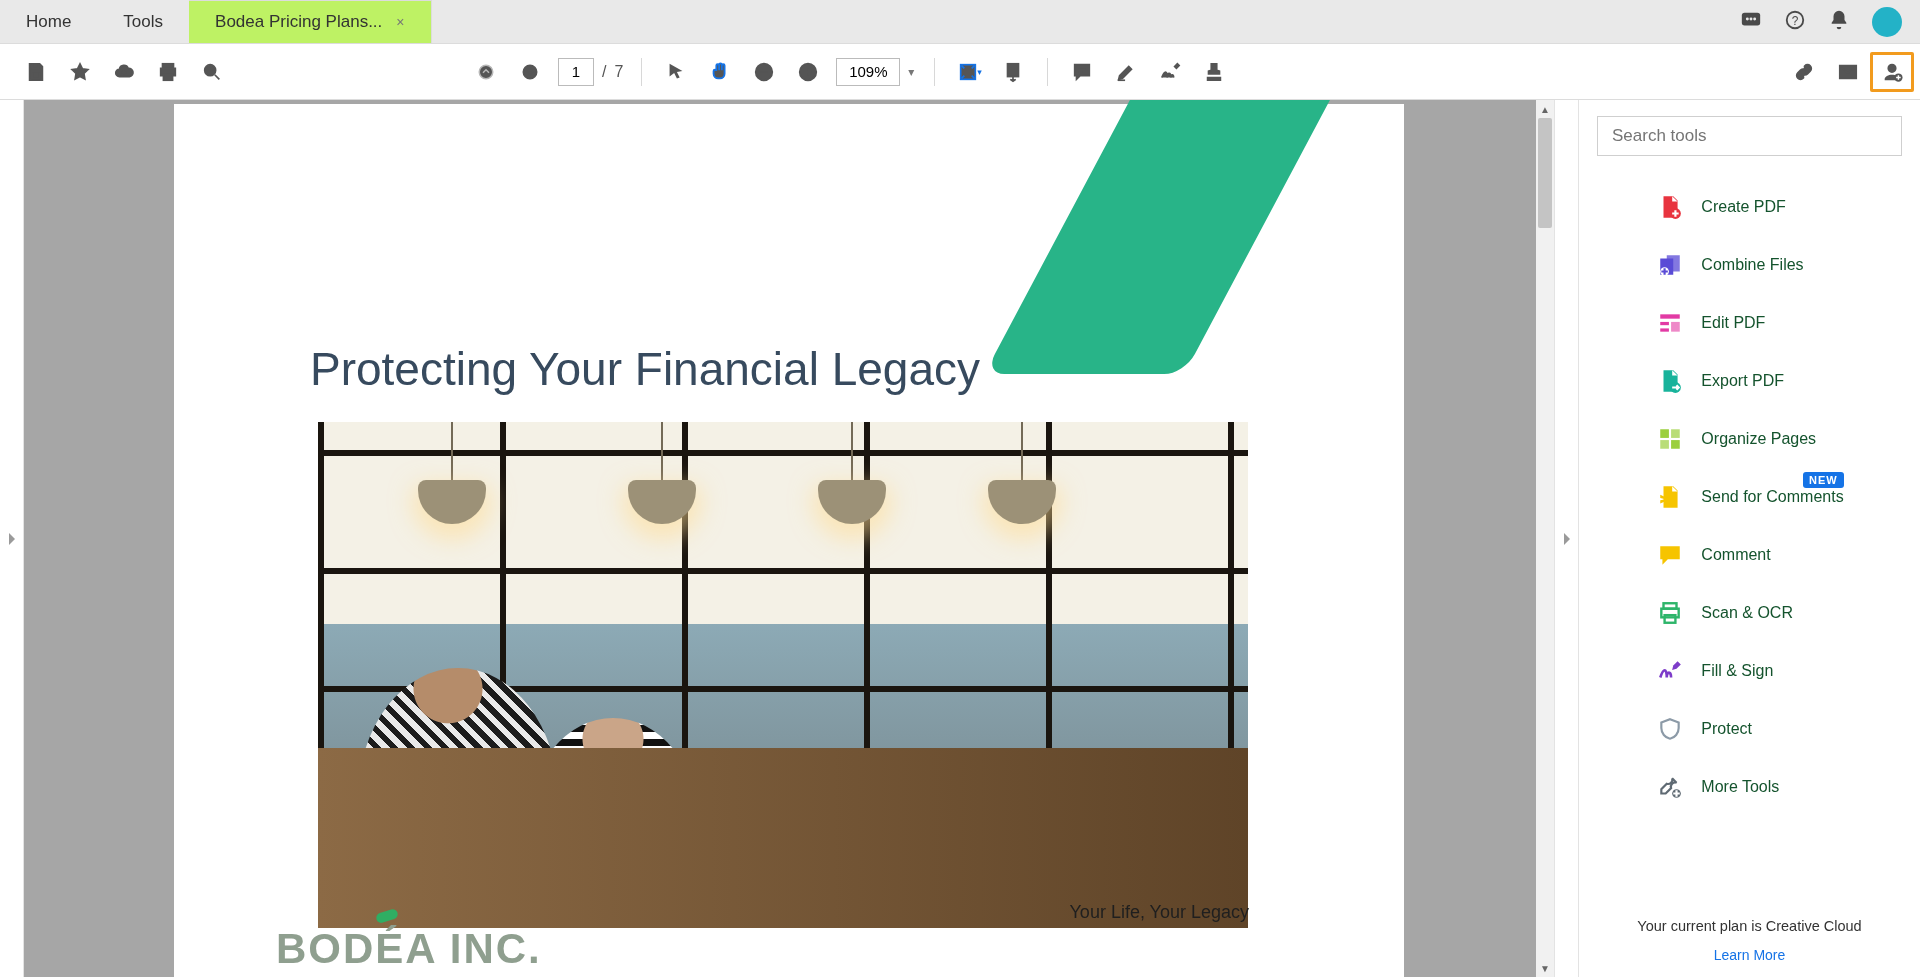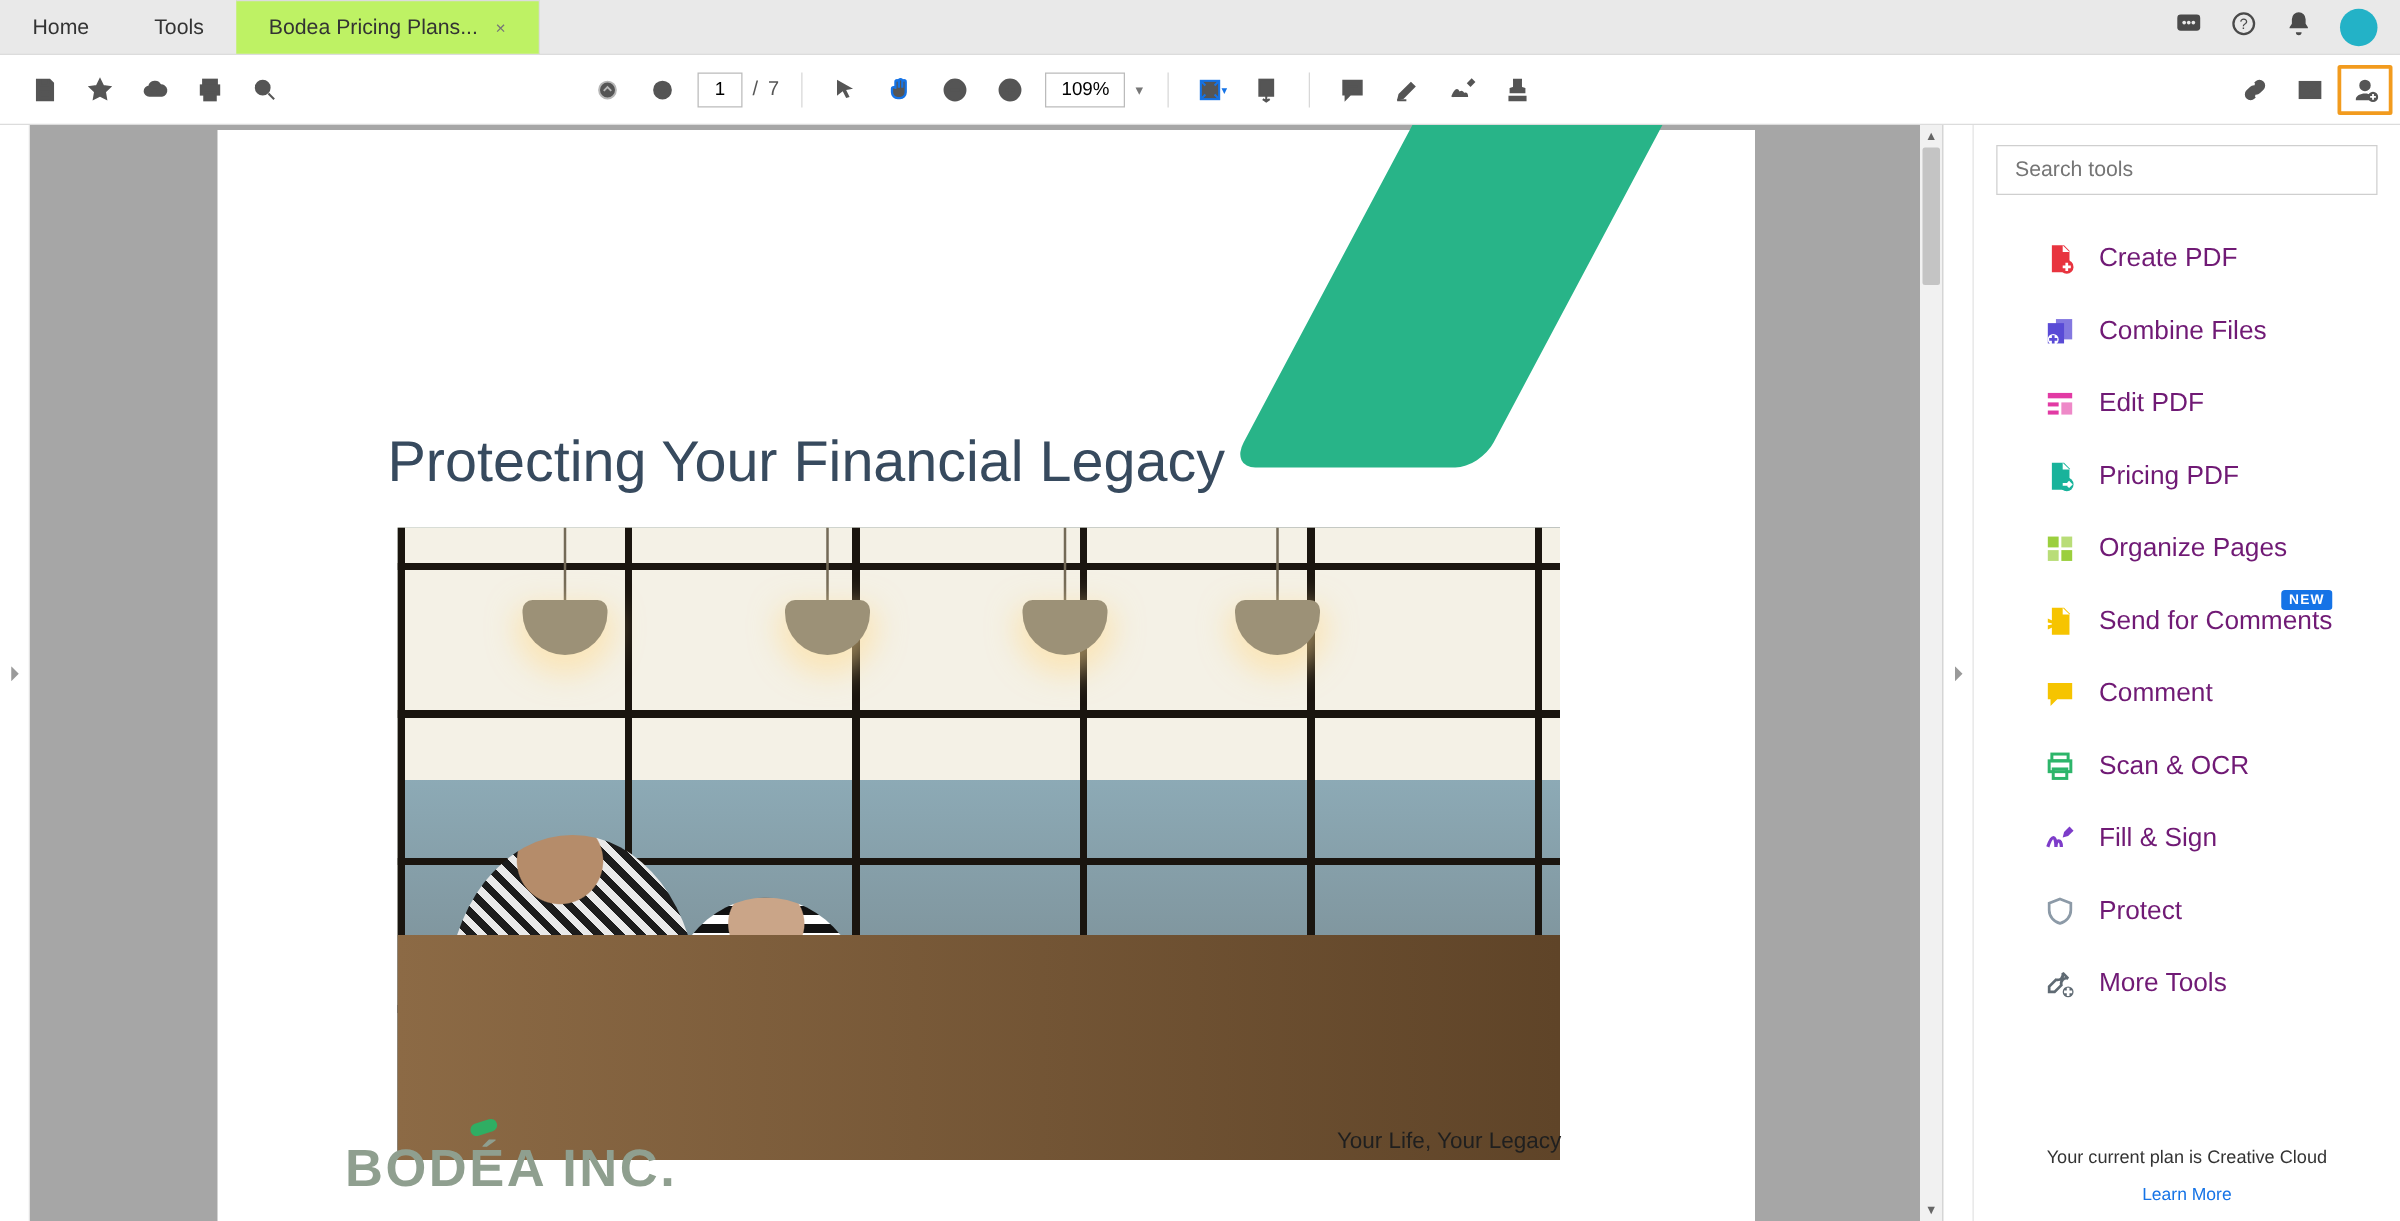--- a/index.html
+++ b/index.html
@@ -51,35 +51,35 @@
   }
   .photo::after { content:""; position:absolute; left:0; right:0; bottom:0; height:180px;
      background:linear-gradient(90deg,#8c6a45 0%,#5f4428 100%); }
   .lamp { position:absolute; width:88px; height:150px; }
   .lamp::before { content:""; position:absolute; left:50%; top:0; width:2px; height:60px; background:#736a57; transform:translateX(-50%); }
   .lamp::after  { content:""; position:absolute; left:50%; top:58px; width:68px; height:44px; background:#9c9177; border-radius:8px 8px 34px 34px; transform:translateX(-50%); box-shadow:0 10px 22px 6px rgba(255,220,150,.55);}
   .person { position:absolute; bottom:0; border-radius:50% 50% 20% 20%; }
   .personA { left:40px; width:200px; height:260px; background:radial-gradient(circle at 45% 8%,#b58c6a 0 34px,transparent 35px),repeating-linear-gradient(45deg,#e9e9e9 0 6px,#1c1c1c 6px 12px);}
   .personB { left:210px; width:170px; height:210px; background:radial-gradient(circle at 50% 10%,#caa588 0 30px,transparent 31px),repeating-linear-gradient(0deg,#111 0 7px,#fff 7px 14px);}
   .mug { position:absolute; left:310px; bottom:140px; width:20px; height:26px; background:#c13028; border-radius:3px; }
-  .logo { position:absolute; bottom:22px; left:102px; font-size:42px; letter-spacing:2px; font-weight:700; color:#8f9f8f; font-family:Arial,sans-serif; }
+  .logo { position:absolute; bottom:8px; left:102px; font-size:42px; letter-spacing:2px; font-weight:700; color:#8f9f8f; font-family:Arial,sans-serif; }
   .logo .accent { position:absolute; top:-14px; left:100px; width:22px; height:10px; background:#2fae63; border-radius:6px; transform:rotate(-18deg); }
   .tagline { position:absolute; bottom:58px; right:155px; font-size:18px; color:#1f1f1f; }
 
   .viewer .scrollbar { position:absolute; right:0; top:0; bottom:0; width:18px; background:#f1f1f1; }
   .viewer .scrollbar .thumb { position:absolute; top:18px; left:2px; right:2px; height:110px; background:#c4c4c4; border-radius:2px; }
   .viewer .scrollbar .arrow { position:absolute; left:0; right:0; height:18px; display:flex; align-items:center; justify-content:center; color:#666; font-size:10px; }
 
   
   .panel { width:342px; background:#fff; border-left:1px solid #e3e3e3; padding:16px 18px 0; display:flex; flex-direction:column;align-items:center; }
   .search { height:40px; border:1px solid #cfcfcf; font-size:17px; padding:0 14px; color:#777; margin-bottom:22px; width:100%; }
   .tool-list { flex:1; overflow:auto; }
   .tool { display:flex; align-items:center; height:58px; cursor:pointer; position:relative; }
   .tool .ico { width:30px; height:30px; margin-right:16px; display:flex; align-items:center; justify-content:center; }
-  .tool .lbl { font-size:21px; color:#701a75; }
+  .tool .lbl { font-size:16px; color:#14532d; }
   .badge { position:absolute; right:0; top:4px; background:#1573e6; color:#fff; font-size:11px; letter-spacing:1px; padding:2px 6px; border-radius:3px; font-weight:700; }
   .panel .divider { height:1px; background:#e3e3e3; margin:12px 0 16px; }
   .plan { text-align:center; font-size:14.5px; color:#333; font-weight:400; line-height:1.45; }
   .learn { text-align:center; font-size:14px; color:#1573e6; margin-top:10px; cursor:pointer; }
 
   
   .ico svg { width:26px; height:26px; }
 </style>
 </head>
 <body>
@@ -334,21 +334,21 @@
         </div>
         <div class="tool">
           <span class="ico">
             <svg viewBox="0 0 24 24">
               <path fill="#18b39b" d="M6 2h9l4 4v16H6z"></path>
               <path fill="#fff" d="M14 2v5h5"></path>
               <circle cx="17" cy="18" r="5" fill="#18b39b"></circle>
               <path d="M14 18h6m-2-2l2 2-2 2" stroke="#fff" stroke-width="2" fill="none"></path>
             </svg>
           </span>
-          <span class="lbl">Pricing PDF</span>
+          <span class="lbl">Export PDF</span>
         </div>
         <div class="tool">
           <span class="ico">
             <svg viewBox="0 0 24 24">
               <rect x="3" y="3" width="8" height="8" fill="#9bcf3e"></rect>
               <rect x="13" y="3" width="8" height="8" fill="#9bcf3e" opacity=".7"></rect>
               <rect x="3" y="13" width="8" height="8" fill="#9bcf3e" opacity=".7"></rect>
               <rect x="13" y="13" width="8" height="8" fill="#9bcf3e"></rect>
             </svg>
           </span>

